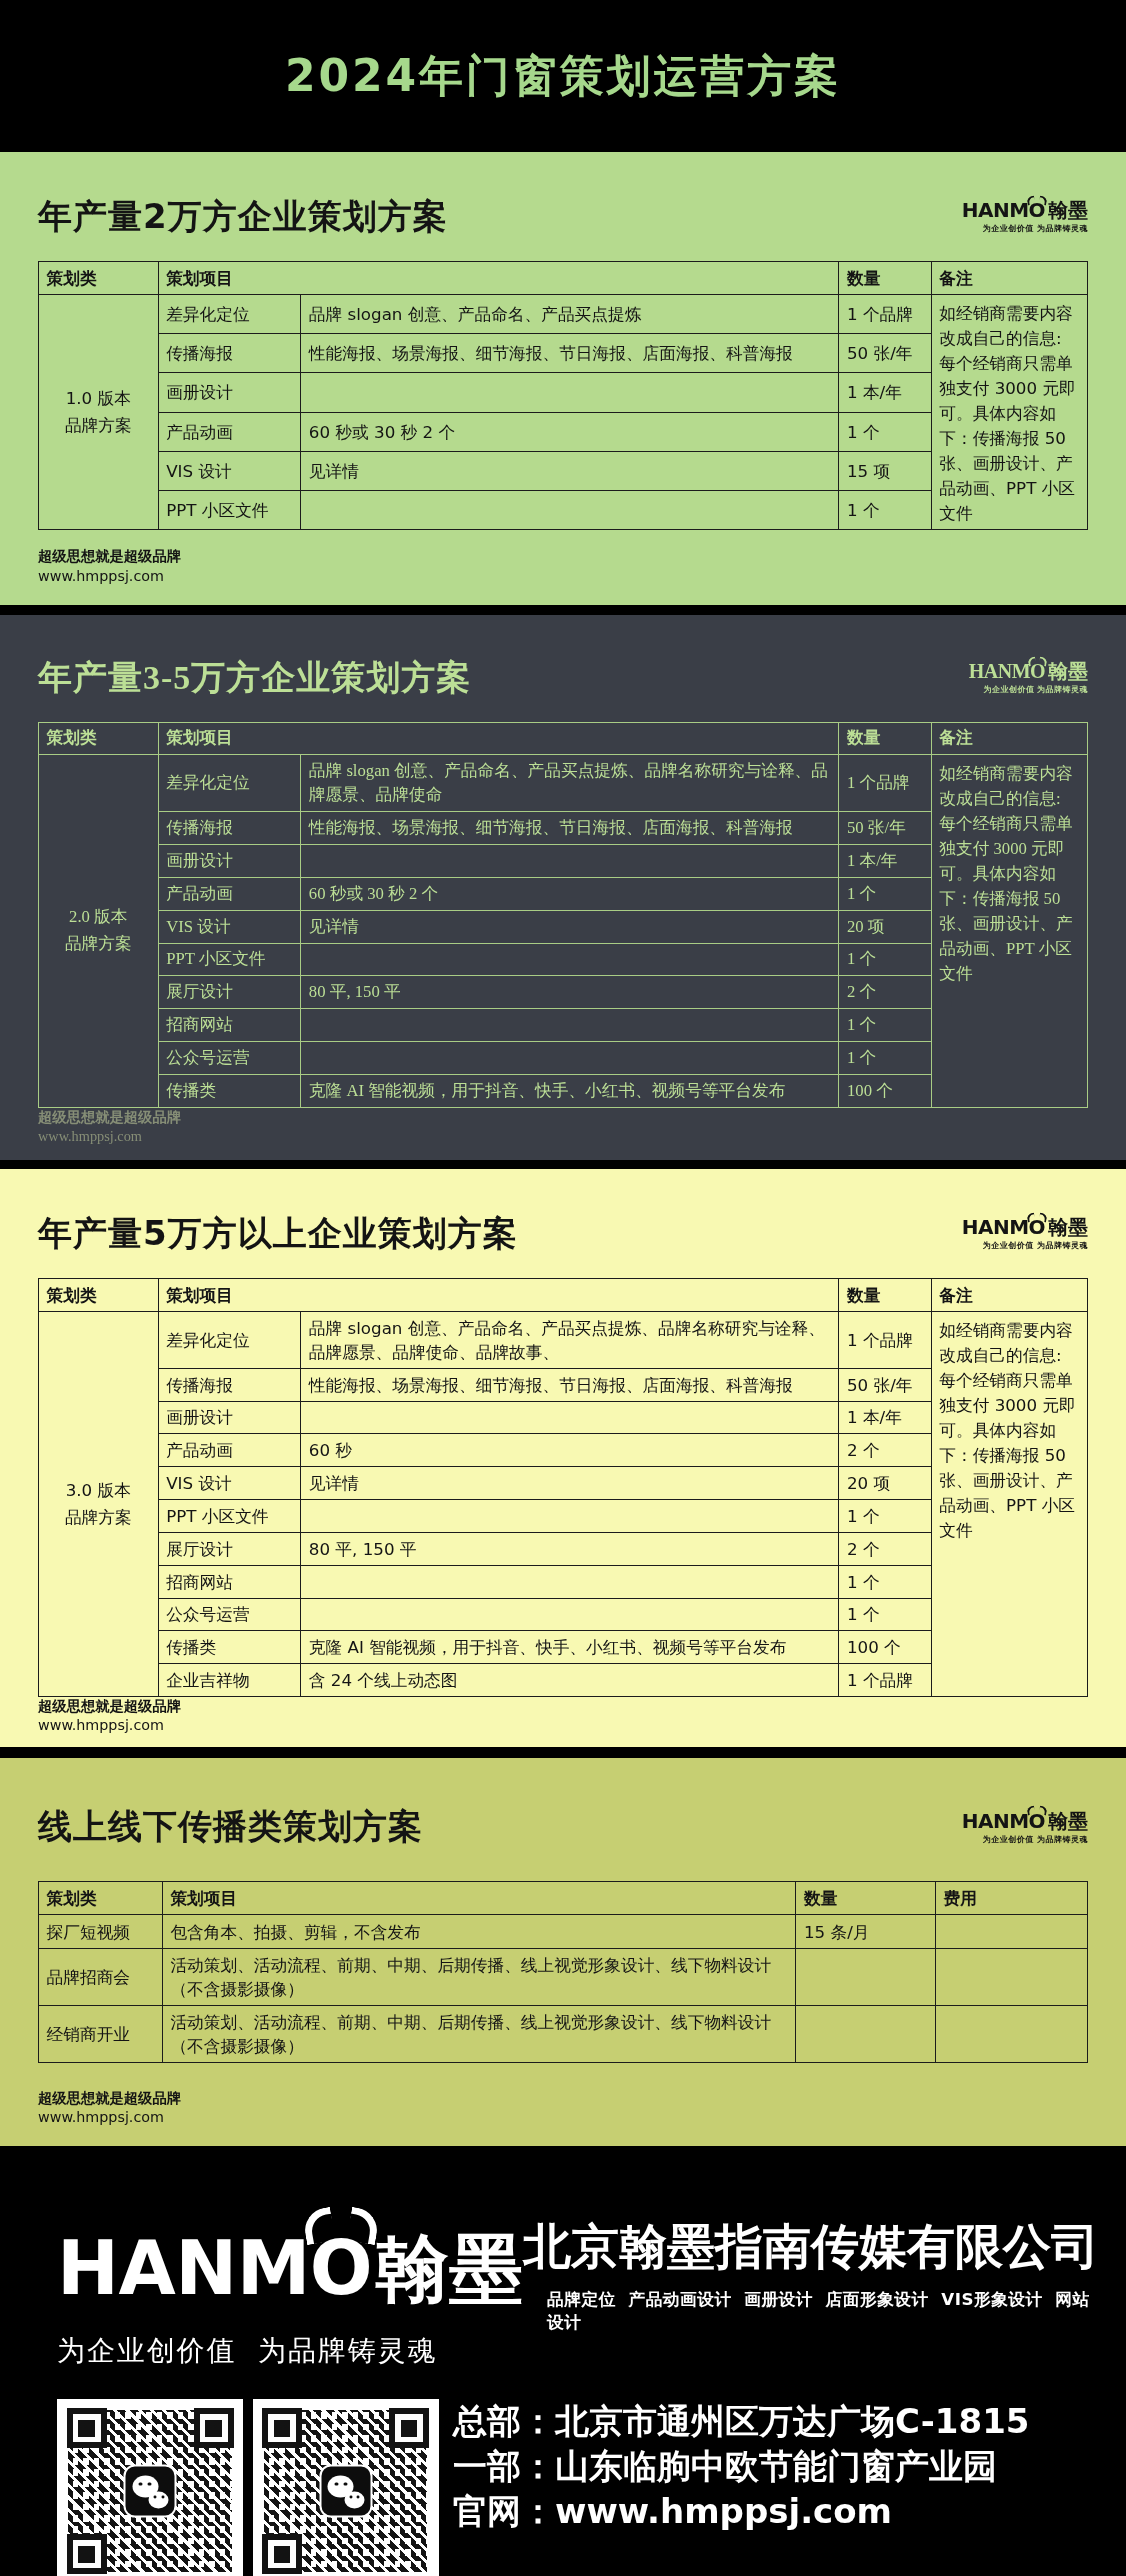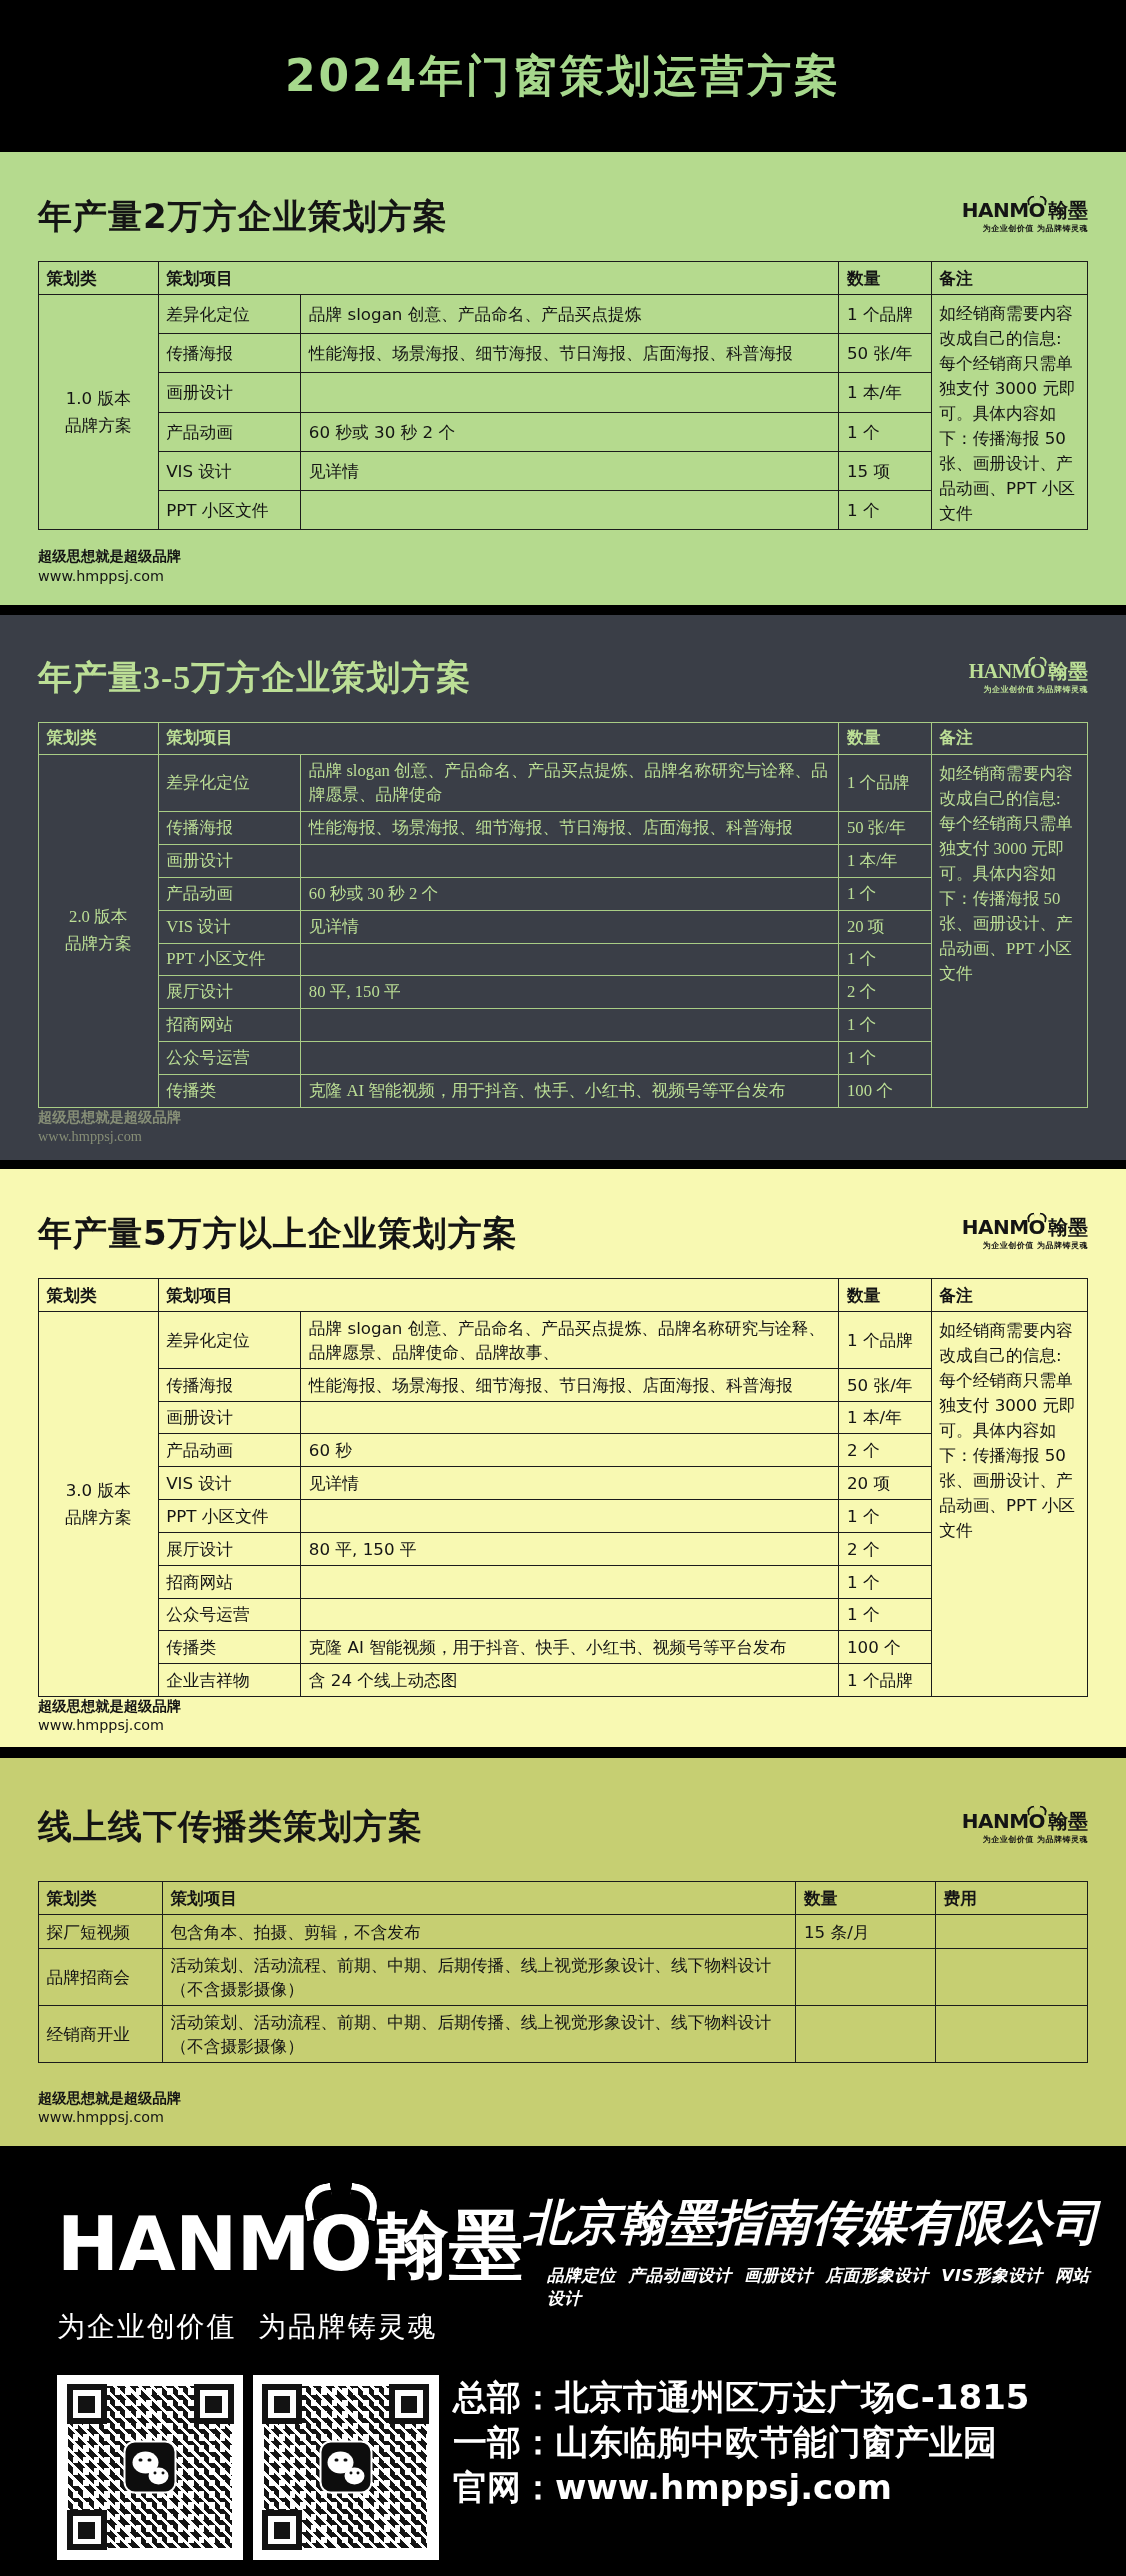--- a/index.html
+++ b/index.html
@@ -45,25 +45,25 @@
   .ptable td.qty{white-space:nowrap;}
   .ptable td.note{vertical-align:top;line-height:25px;padding-top:5.7px;}
   .s2 .ptable th,.s2 .ptable td{border-color:#a9cd85;}
 
   
   .tag{margin-top:auto;padding-bottom:19px;font-size:14.3px;line-height:1.35;}
   .tag .b{font-weight:700;display:block;}
   .s2 .tag{color:#868e76;}
 
   
-  .foot{height:429px;background:#000;color:#fff;padding:50px 52px 0 57px;}
+  .foot{height:429px;background:#000;color:#fff;padding:74px 52px 0 57px;}
   .foot-top{display:flex;justify-content:space-between;align-items:flex-start;}
   .foot-left .hanmo{font-size:74px;}
   .f-slogan{font-size:28px;font-weight:500;letter-spacing:1.9px;margin-top:11.4px;white-space:pre-wrap;}
-  .foot-right{width:618px;font-style:italic;}
+  .foot-right{width:618px;}
   .f-company{font-size:48px;font-weight:800;white-space:nowrap;line-height:1.1;}
   .f-services{font-size:16.7px;font-weight:700;margin-top:15.2px;white-space:pre-wrap;letter-spacing:0.5px;margin-left:24px;}
   .foot-bottom{display:flex;justify-content:space-between;margin-top:29px;}
   .qrs{display:flex;gap:9.5px;}
   .qr{width:186px;height:185px;background:#fff;position:relative;}
   .qr-pattern{position:absolute;inset:11.4px;background:
       repeating-linear-gradient(45deg,#fff 0 2.9px,transparent 2.9px 8.6px),
       repeating-linear-gradient(90deg,#141414 0 4.8px,transparent 4.8px 10.5px),
       repeating-linear-gradient(0deg,#141414 0 4.8px,transparent 4.8px 11.4px);}
   .finder{position:absolute;width:40px;height:40px;border:6.7px solid #131313;background:#fff;}

